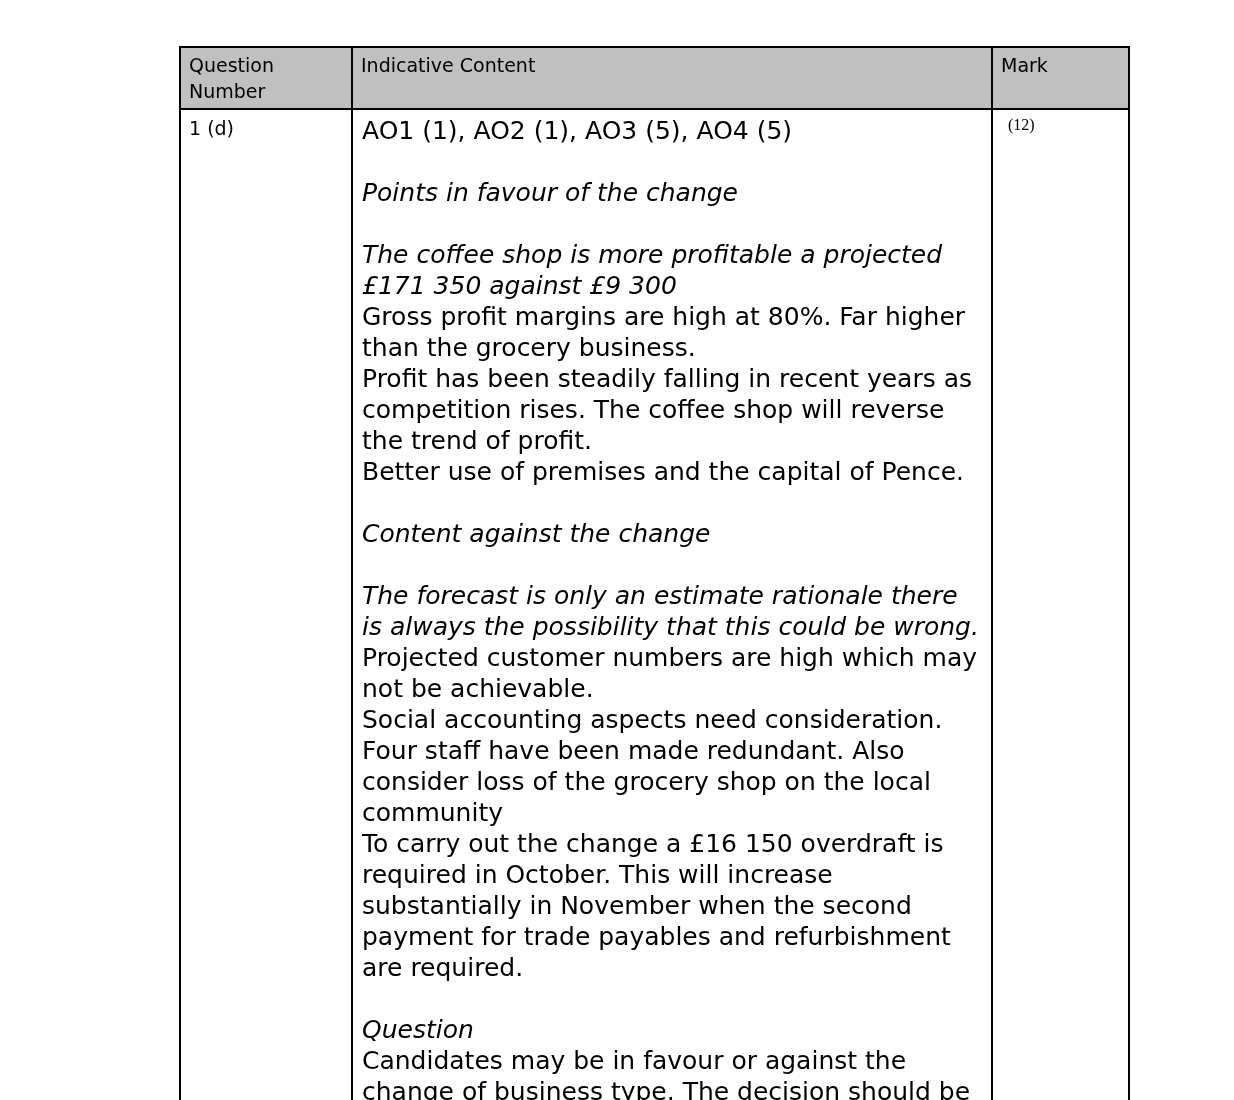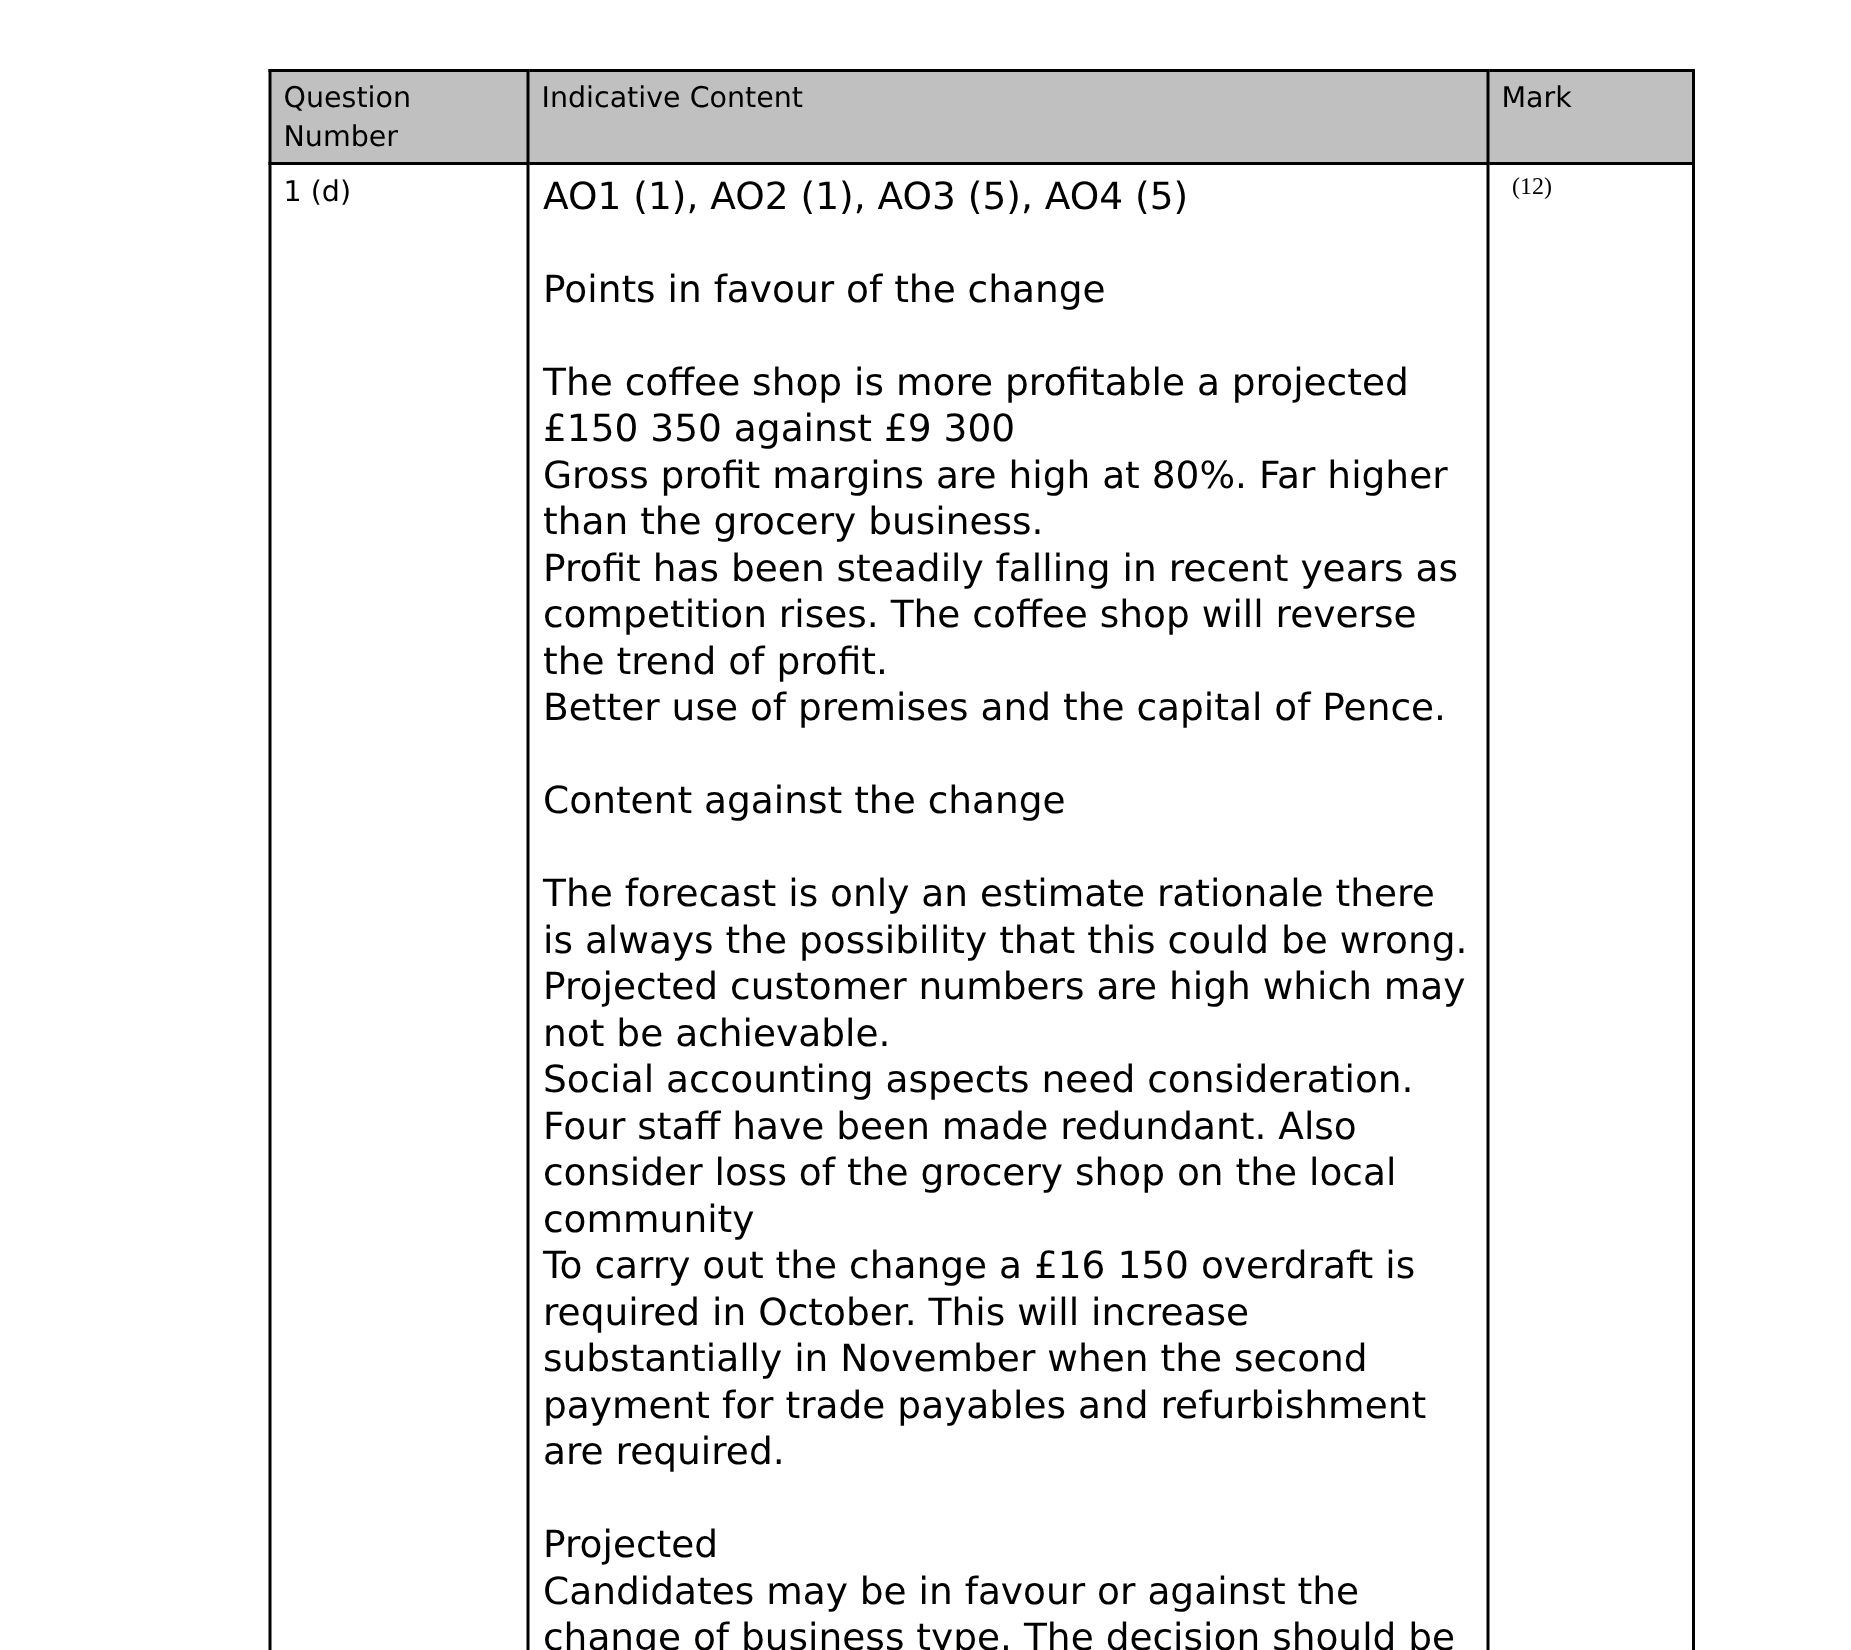--- a/index.html
+++ b/index.html
@@ -35,21 +35,21 @@
     font-size: 19px;
     line-height: 29px;
     padding: 4px 6px 4px 8px;
   }
   .content-cell {
     font-size: 25px;
     line-height: 31px;
     padding: 5px 8px 20px 9px;
   }
   .content-cell p { margin: 0; }
-  .content-cell p.gap { margin-top: 31px; }
+  .content-cell p.gap { margin-top: 31px; font-style: italic; }
   .mark-cell {
     vertical-align: bottom;
     font-size: 16px;
     line-height: 26px;
     padding: 2px 2px 3px 3px;
     font-family: Liberation Serif, serif;
   }
   .bottom-strip {
     position: absolute;
     left: 143px; top: 1090px;
@@ -82,30 +82,30 @@
         <th>Indicative Content</th>
         <th>Mark</th>
       </tr>
     </thead>
     <tbody>
       <tr>
         <td class="qn-cell">1 (d)</td>
         <td class="content-cell">
           <p>AO1 (1), AO2 (1), AO3 (5), AO4 (5)</p>
           <p class="gap">Points in favour of the change</p>
-          <p class="gap">The coffee shop is more profitable a projected £150 350 against £9 300</p>
+          <p class="gap">The coffee shop is more profitable a projected £171 350 against £9 300</p>
           <p>Gross profit margins are high at 80%. Far higher than the grocery business.</p>
           <p>Profit has been steadily falling in recent years as competition rises. The coffee shop will reverse the trend of profit.</p>
           <p>Better use of premises and the capital of Pence.</p>
           <p class="gap">Content against the change</p>
           <p class="gap">The forecast is only an estimate rationale there is always the possibility that this could be wrong.</p>
           <p>Projected customer numbers are high which may not be achievable.</p>
           <p>Social accounting aspects need consideration. Four staff have been made redundant. Also consider loss of the grocery shop on the local community</p>
           <p>To carry out the change a £16 150 overdraft is required in October. This will increase substantially in November when the second payment for trade payables and refurbishment are required.</p>
-          <p class="gap">Projected</p>
+          <p class="gap">Question</p>
           <p>Candidates may be in favour or against the change of business type. The decision should be supported by an appropriate rationale.</p>
         </td>
         <td class="mark-cell">
           <span>(12)</span>
         </td>
       </tr>
     </tbody>
   </table>
 
   <div class="bottom-strip">

